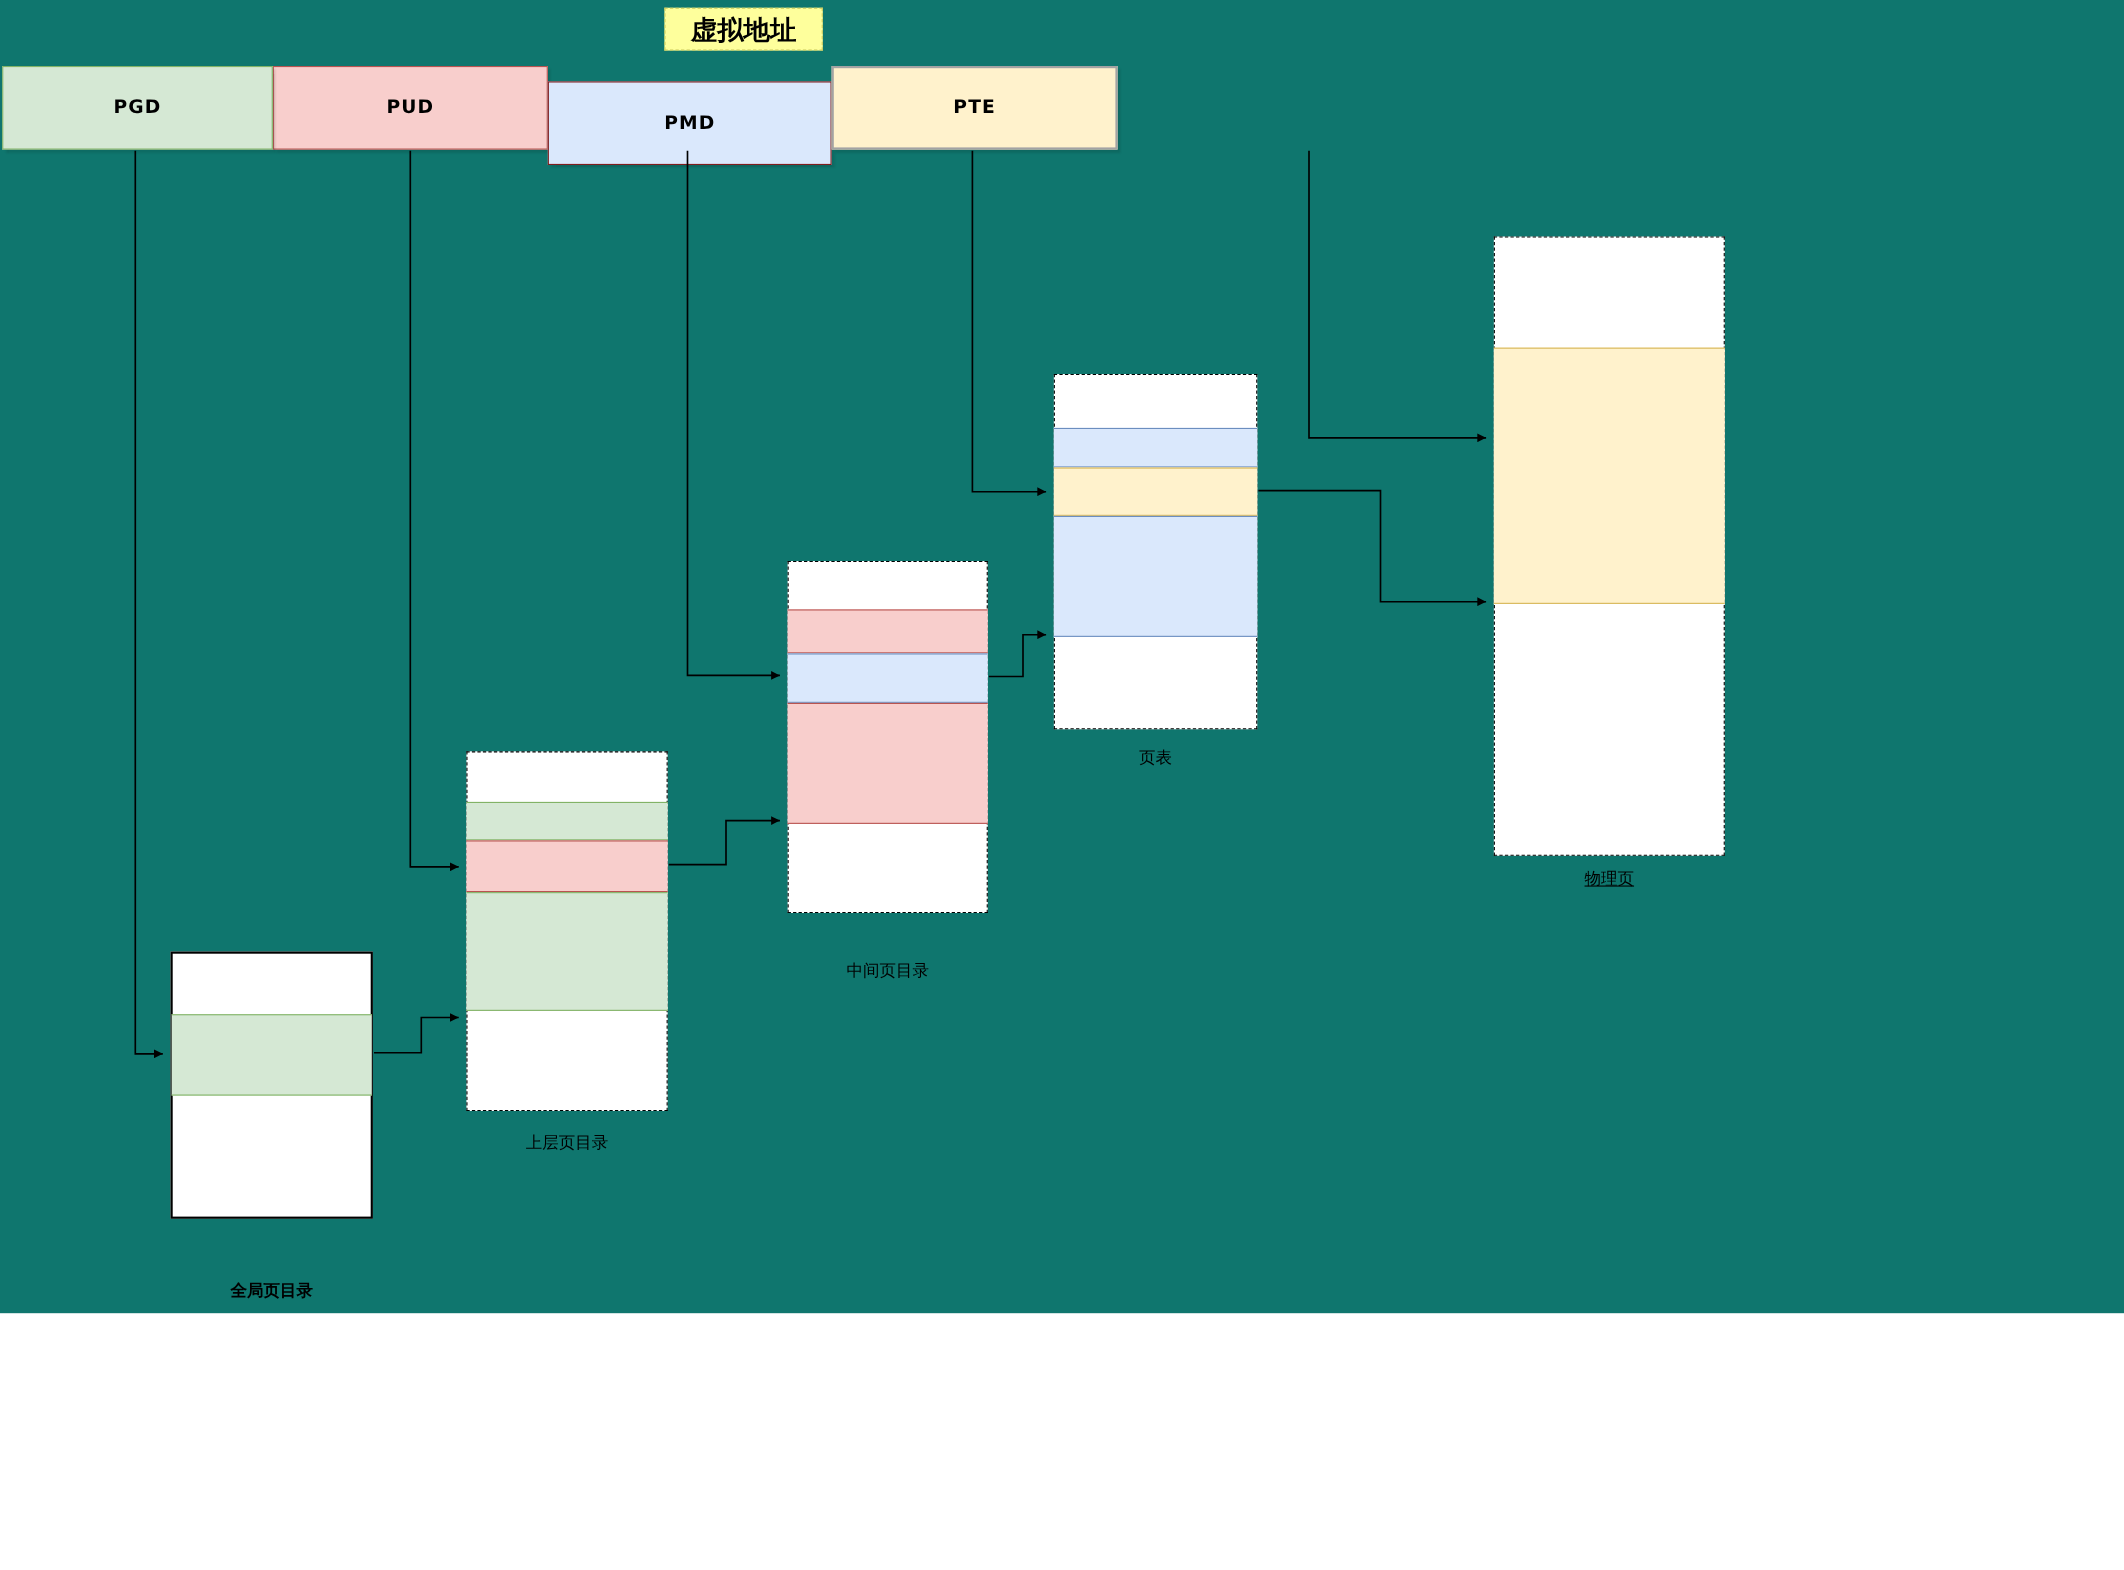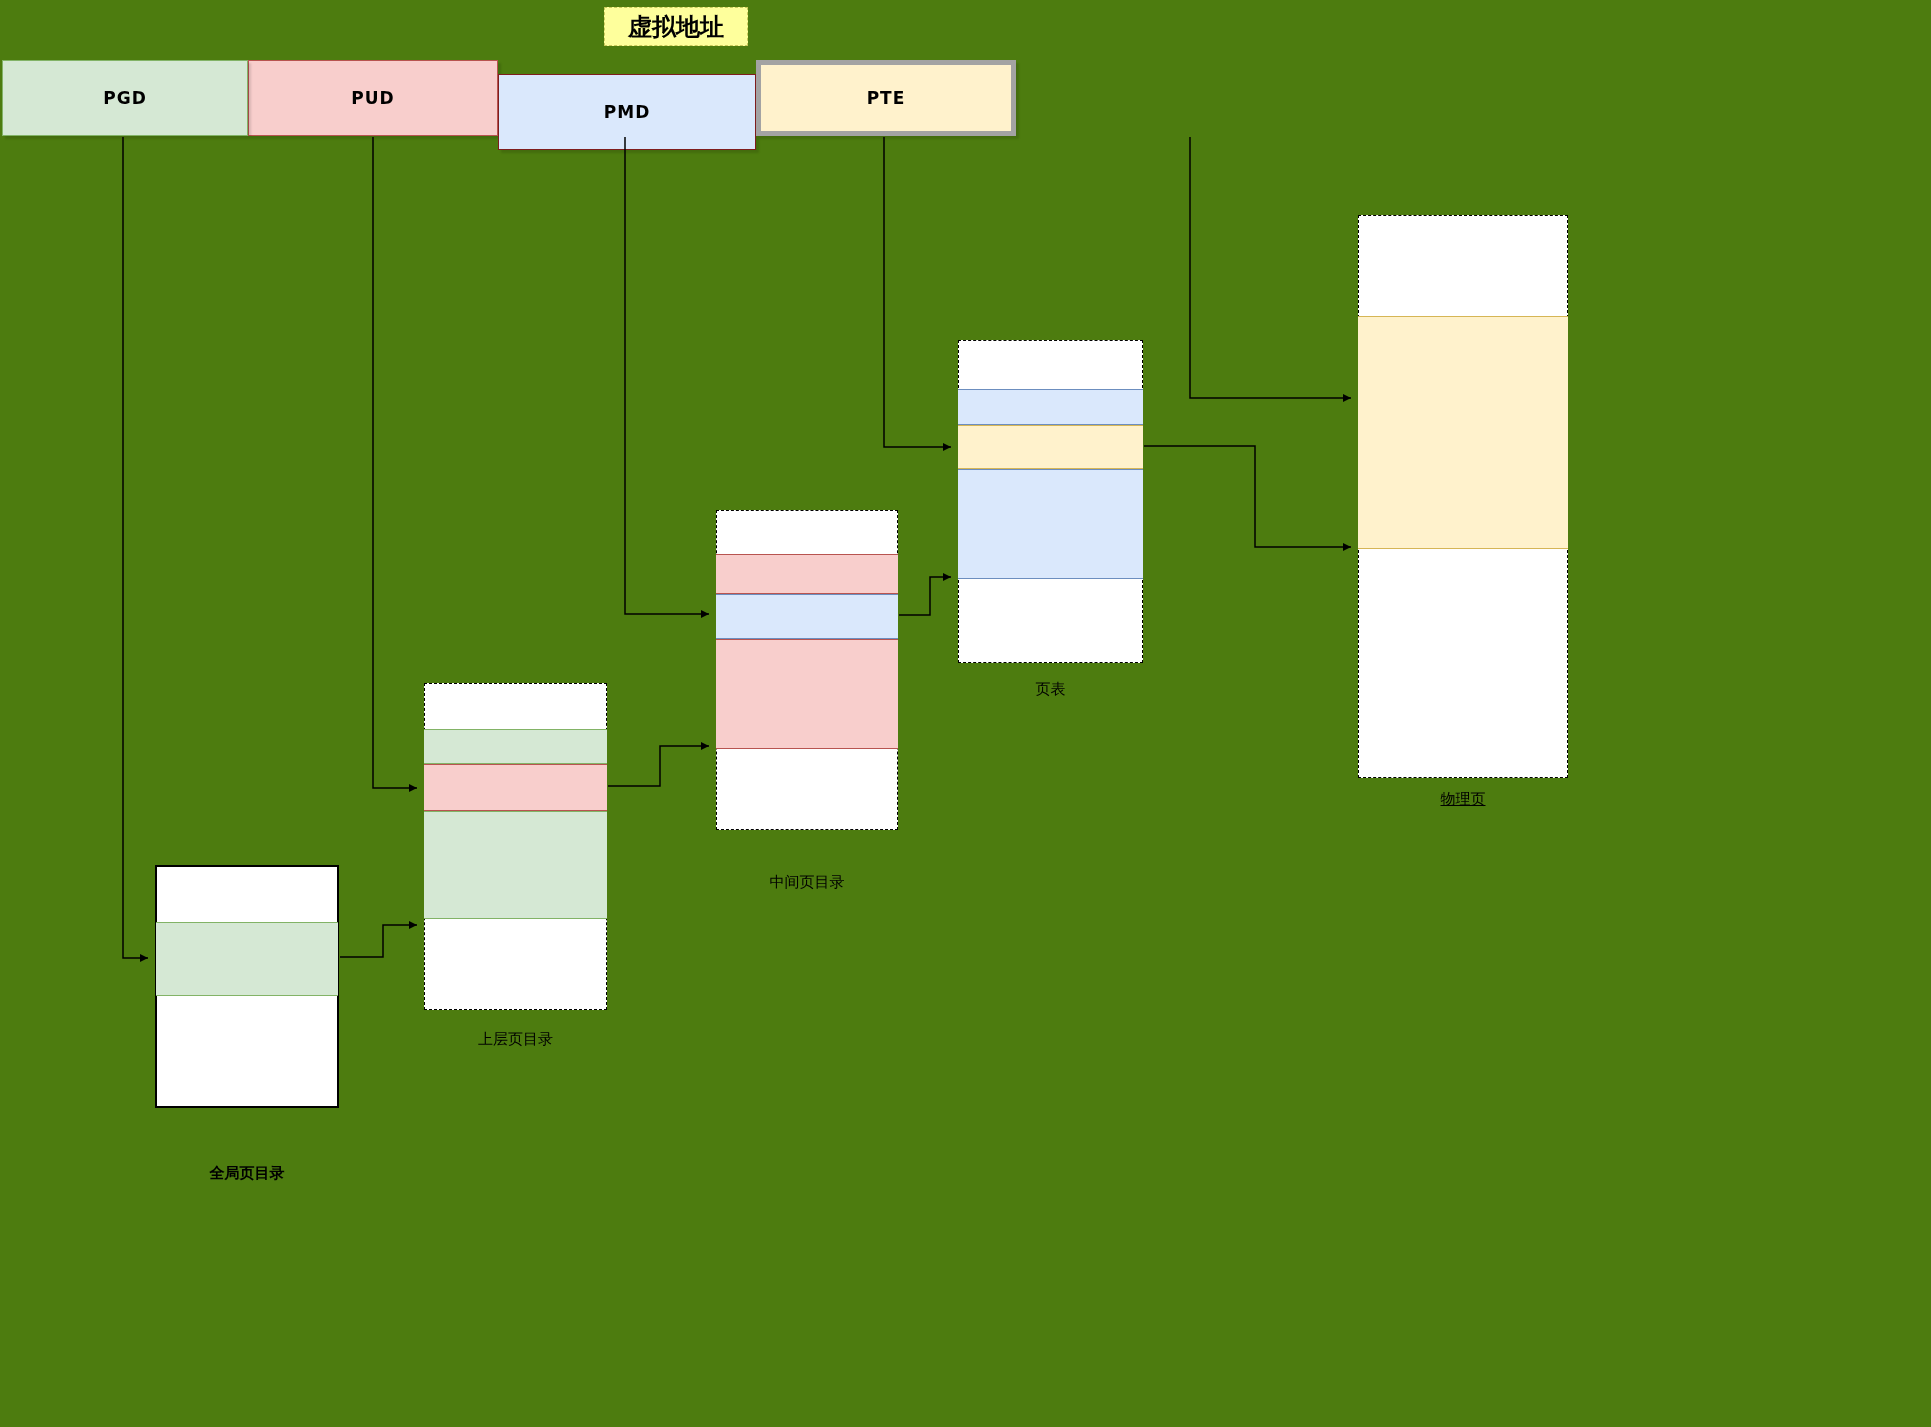--- a/index.html
+++ b/index.html
@@ -1,38 +1,38 @@
 <!DOCTYPE html>
 <html><head>
 <meta charset="utf-8">
 <style>
   * { margin:0; padding:0; box-sizing:border-box; }
   html,body { background:#ffffff; }
   body { font-family:"DejaVu Sans","Liberation Sans",sans-serif; }
-  #canvas { position:relative; width:1931px; height:1427px; background:#4d7c0f; overflow:hidden; }
+  #canvas { position:relative; width:1931px; height:1194px; background:#0f766e; overflow:hidden; }
   .abs { position:absolute; }
 
   .title-box {
     left:604px; top:7px; width:144px; height:39px;
     background:#feff9c; border:1px dashed #c9c95a;
     display:flex; align-items:center; justify-content:center;
     font-size:24px; font-weight:bold; color:#000;
   }
 
   .segment {
     top:60px; height:76px;
     display:flex; align-items:center; justify-content:center;
     font-size:17px; font-weight:bold; color:#000; letter-spacing:1px;
     box-shadow:3px 3px 2px rgba(0,0,0,0.12);
   }
 
   .fill-green  { background:#d5e8d4; border:1px solid #82b366; }
   .fill-red    { background:#f8cecc; border:1px solid #b85450; }
   .fill-blue   { background:#dae8fc; border:1px solid #7f1d1d;margin-top:14px; }
-  .fill-yellow { background:#fff2cc; border:5px solid #a3a3a3; }
+  .fill-yellow { background:#fff2cc; border:2px solid #a3a3a3; }
 
   .table-box { background:#ffffff; }
   .solid-border  { border:2px solid #000000; }
   .dashed-border { border:1.5px dashed #000000; }
 
   .row { position:absolute; left:-1px; right:-1px; }
   .row-green  { background:#d5e8d4; border-top:1px solid #82b366; border-bottom:1px solid #82b366; }
   .row-red    { background:#f8cecc; border-top:1px solid #b85450; border-bottom:1px solid #b85450; }
   .row-blue   { background:#dae8fc; border-top:1px solid #6c8ebf; border-bottom:1px solid #6c8ebf; }
   .row-yellow { background:#fff2cc; border-top:1px solid #d6b656; border-bottom:1px solid #d6b656; }

